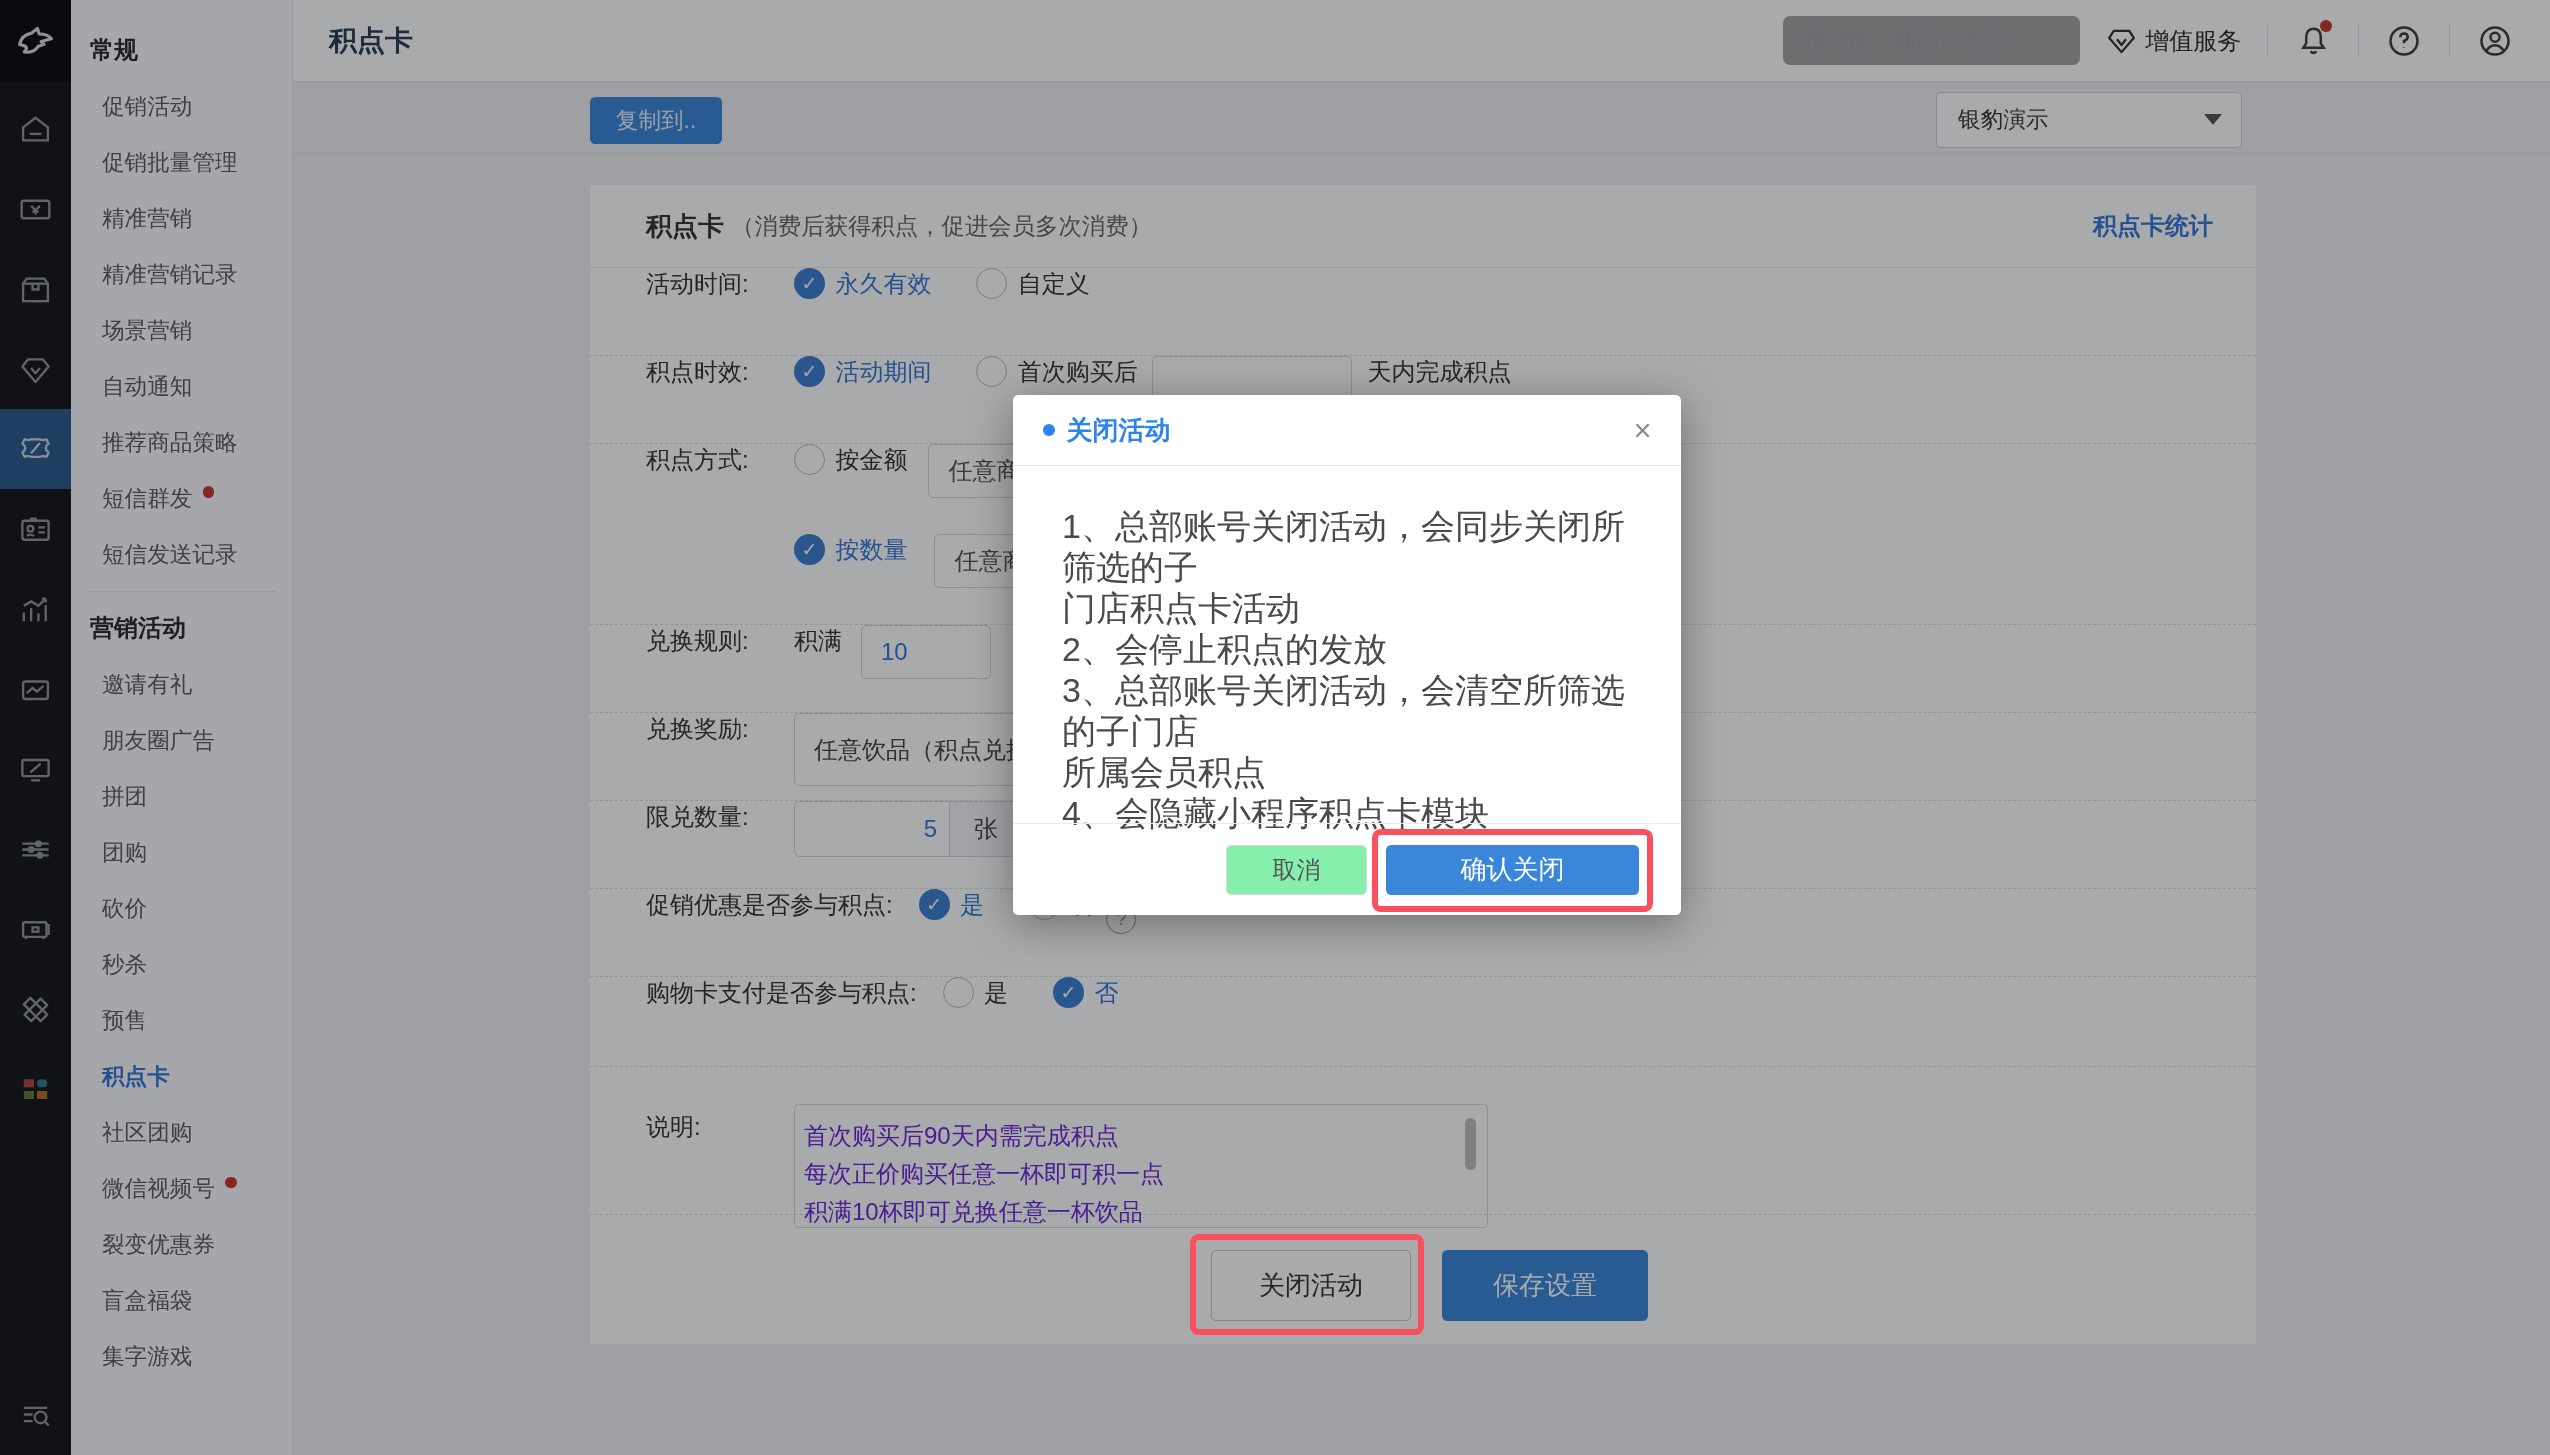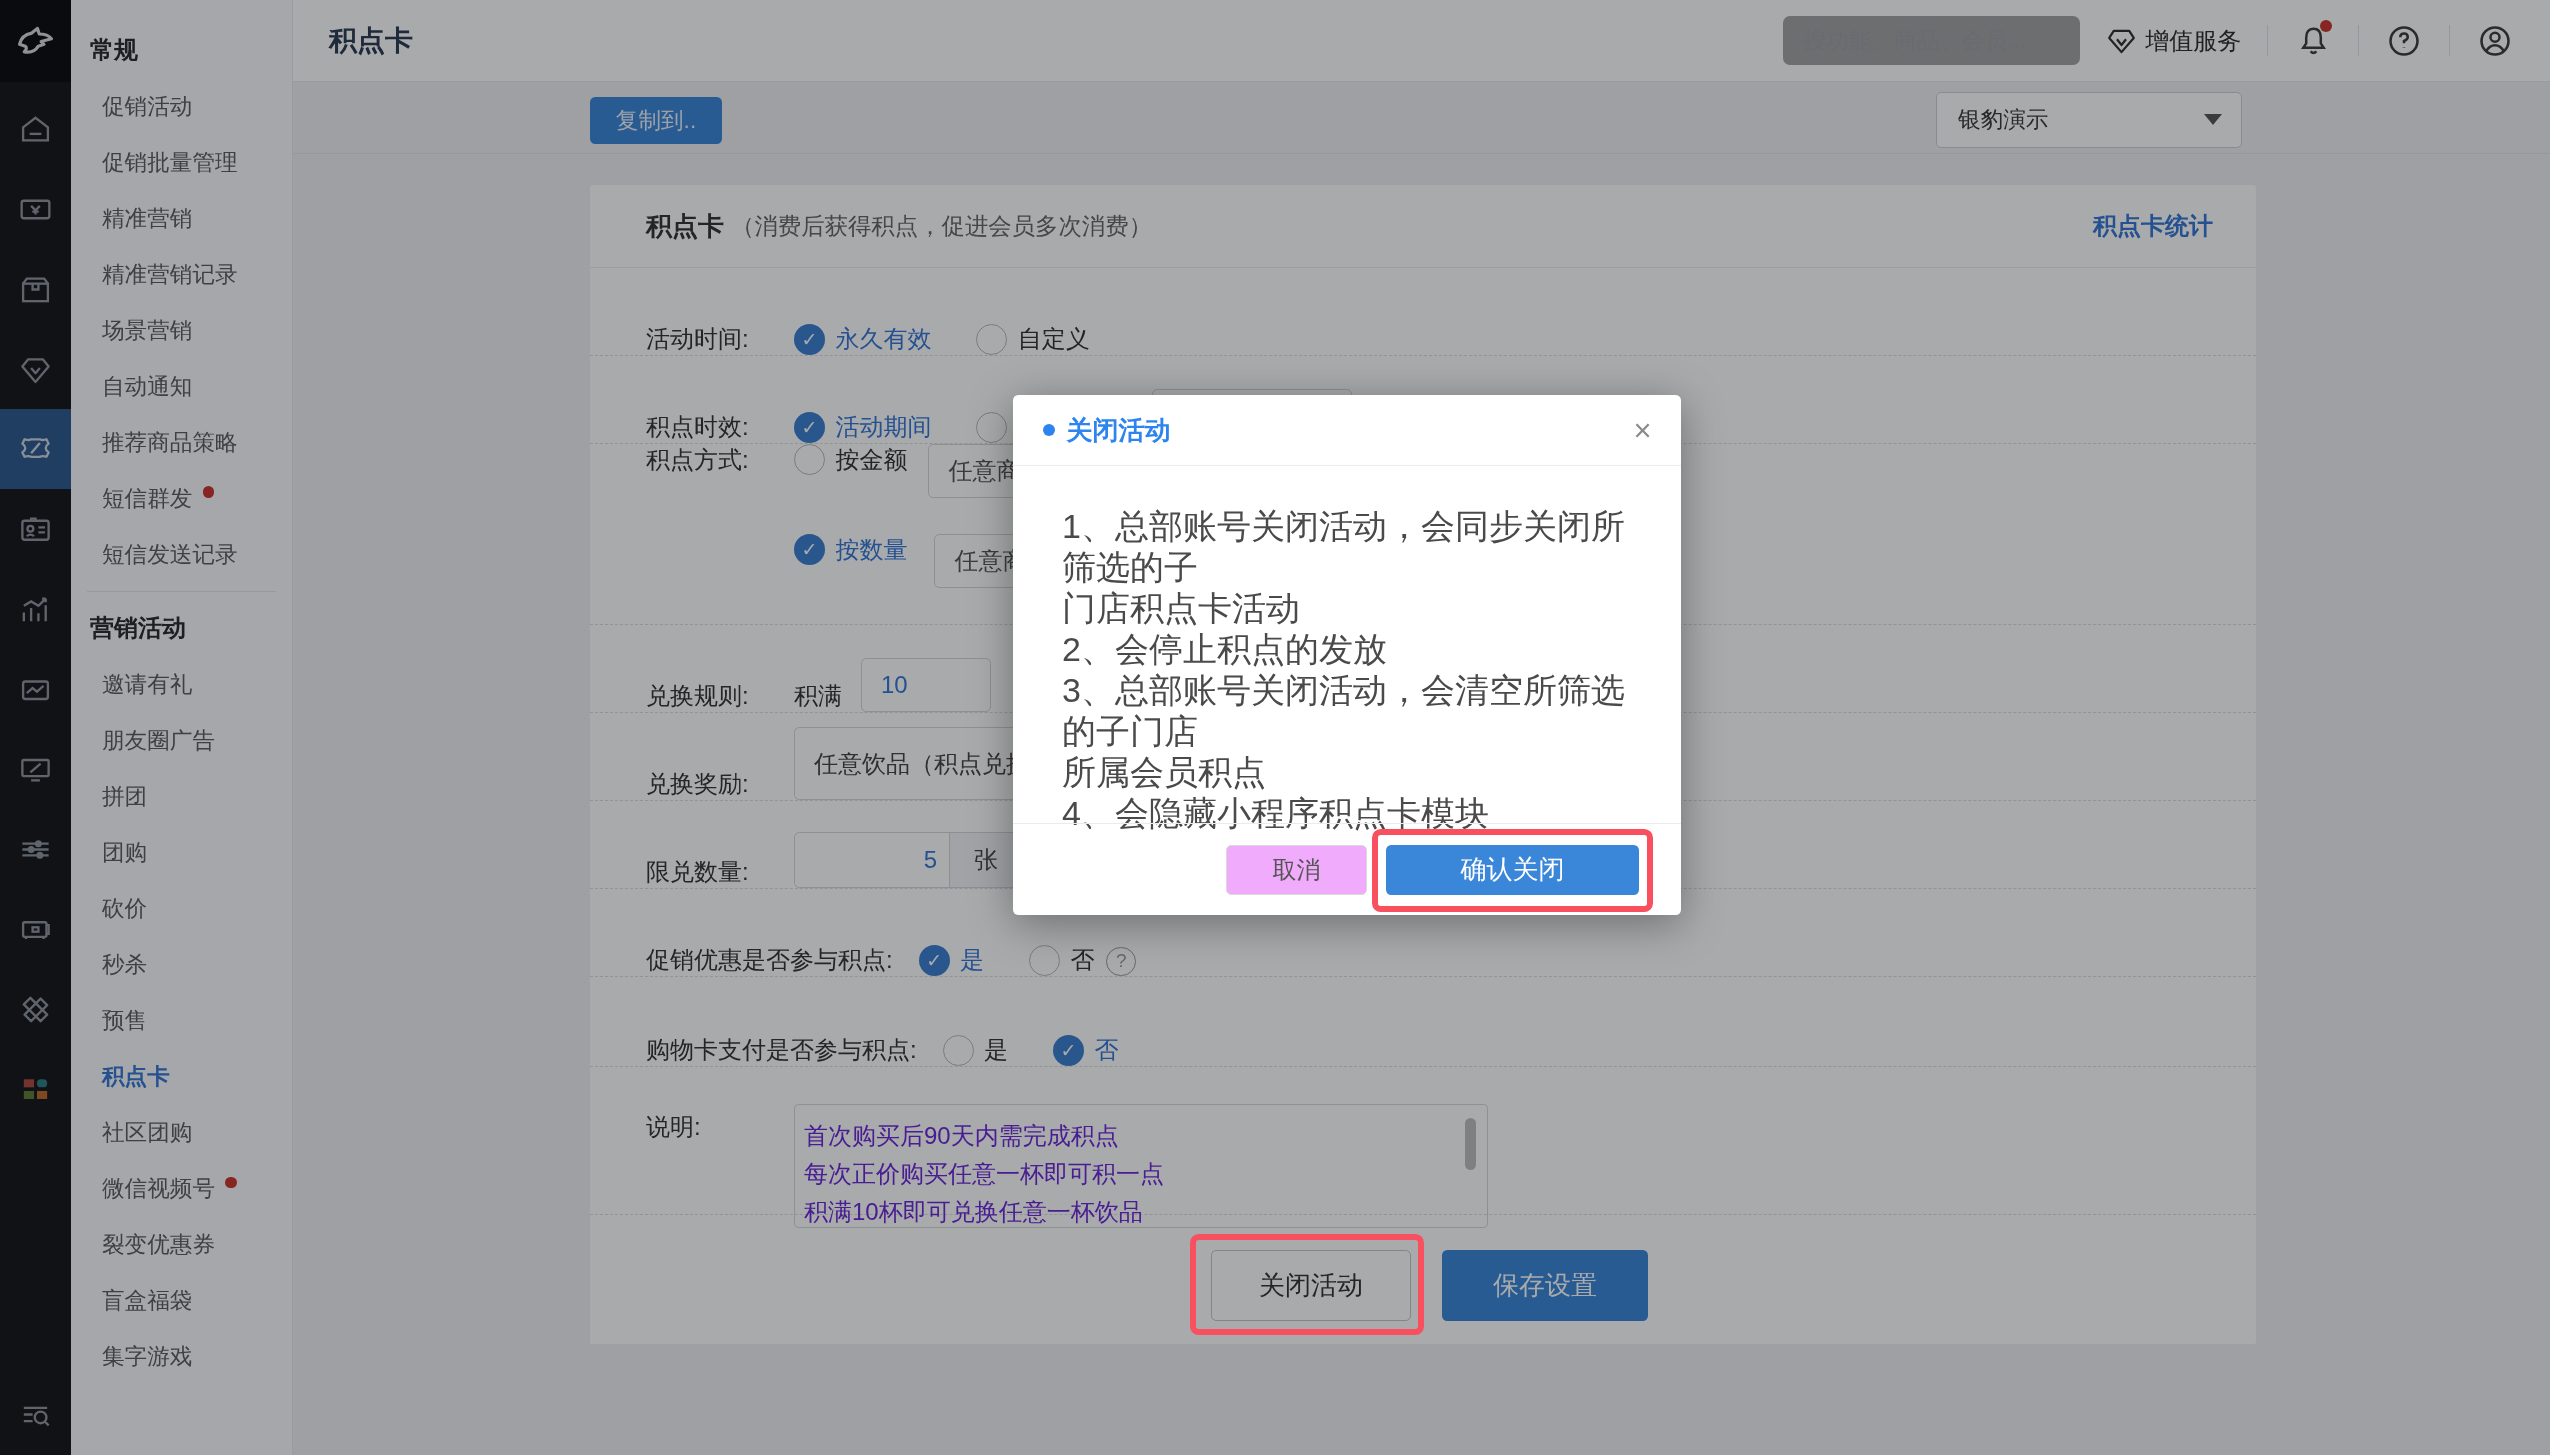--- a/index.html
+++ b/index.html
@@ -43,21 +43,21 @@
   .toolbar { position:absolute; left:293px; top:82px; right:0; height:72px; background:#eff0f3; border-bottom:0.9px solid #e2e3e6; z-index:7; }
   .btn-copy { position:absolute; left:297px; top:14.7px; width:132px; height:47px; background:#3a86d8; color:#eaf1f9; font-size:22.6px; border:none; border-radius:5.2px; cursor:pointer; font-family:inherit; }
   .store-select { position:absolute; right:308px; top:9.5px; width:306px; height:56px; background:#fff; border:0.9px solid #cdd0d4; border-radius:5.2px; display:flex; align-items:center; padding:0 19px 0 21px; font-size:22.6px; color:#3a3a3a; cursor:pointer; }
   .caret-down { margin-left:auto; width:0; height:0; border-left:9.5px solid transparent; border-right:9.5px solid transparent; border-top:11.3px solid #555; }
   
   .card { position:absolute; left:590px; top:185px; width:1666px; height:1159px; background:#fff; border-radius:2.6px; z-index:6; }
   .card-head { height:83px; display:flex; align-items:center; padding:0 43px 0 56px; border-bottom:0.9px solid #ededee; }
   .card-title { font-size:26px; font-weight:bold; color:#333; }
   .card-sub { font-size:23.4px; color:#666; margin-left:7px; }
   .stats-link { margin-left:auto; font-size:24px; color:#3577d4; font-weight:bold; cursor:pointer; }
-  .frow { display:flex; align-items:flex-end; padding:0 43px 0 56px; border-bottom:0.9px dashed #dcdcdc; }
+  .frow { display:flex; align-items:flex-start; padding:0 43px 0 56px; border-bottom:0.9px dashed #dcdcdc; }
   .flabel { width:148px; flex:none; font-size:24px; color:#333; }
   .radio { width:31px; height:31px; border-radius:50%; flex:none; margin-right:10.4px; cursor:pointer; }
   .radio.off { border:1.7px solid #b9b9b9; background:#fff; }
   .radio.on { background:#3a7fd0; color:#fff; display:flex; align-items:center; justify-content:center; font-size:19px; font-weight:bold; }
   .rlabel { font-size:24px; color:#333; margin-right:45px; }
   .rlabel.on { color:#3577d4; }
   .inp { height:54px; border:1.7px solid #d6d6d6; border-radius:5.2px; background:#fff; display:flex; align-items:center; padding:0 19px; font-size:24px; color:#666; }
   .subrow { display:flex; align-items:flex-start; height:90px; }
   .spacer { width:148px; flex:none; }
   .blue-val { color:#3577d4; }
@@ -72,21 +72,21 @@
   .btn-primary { width:206px; height:71px; background:#3a86d8; border:none; border-radius:5.2px; font-size:26px; color:#fff; cursor:pointer; font-family:inherit; }
   
   .overlay { position:absolute; inset:0; background:rgba(10,12,16,0.35); z-index:40; }
   .modal { position:absolute; left:1013px; top:395px; width:668px; height:520px; background:#fff; border-radius:5.2px; box-shadow:0 8.7px 43px rgba(0,0,0,0.35); z-index:50; }
   .modal-head { height:71px; display:flex; align-items:center; padding:0 29.5px; border-bottom:0.9px solid #ebebeb; }
   .modal-bullet { width:12px; height:12px; border-radius:50%; background:#2d84ee; margin-right:12px; }
   .modal-title { font-size:26px; font-weight:bold; color:#2d84ee; }
   .modal-close { margin-left:auto; font-size:31px; color:#8a8a8a; cursor:pointer; line-height:1; }
   .modal-body { padding:40px 45px 0 49px; font-size:34px; line-height:41px; color:#4a4a4a; }
   .modal-foot { position:absolute; left:0; right:0; bottom:0; height:92px; border-top:0.9px solid #ebebeb; display:flex; align-items:center; justify-content:flex-end; gap:19px; padding-right:42px; }
-  .btn-cancel { width:141px; height:50px; background:#f0abfc; border:1.7px solid #d9d9d9; border-radius:5.2px; font-size:24px; color:#555; cursor:pointer; font-family:inherit; }
+  .btn-cancel { width:141px; height:50px; background:#86efac; border:1.7px solid #d9d9d9; border-radius:5.2px; font-size:24px; color:#555; cursor:pointer; font-family:inherit; }
   .btn-confirm { width:253px; height:50px; background:#3a86d8; border:none; border-radius:5.2px; font-size:26px; color:#fff; cursor:pointer; font-family:inherit; }
   
   .ann { position:absolute; border:6px solid #f8505f; border-radius:8.7px; z-index:60; pointer-events:none; }
   .ann-confirm { left:1372px; top:829px; width:281px; height:83px; }
   .ann-close { left:1190px; top:1234px; width:234px; height:101px; }
 </style>
 </head>
 <body>
 
 <div class="rail">

